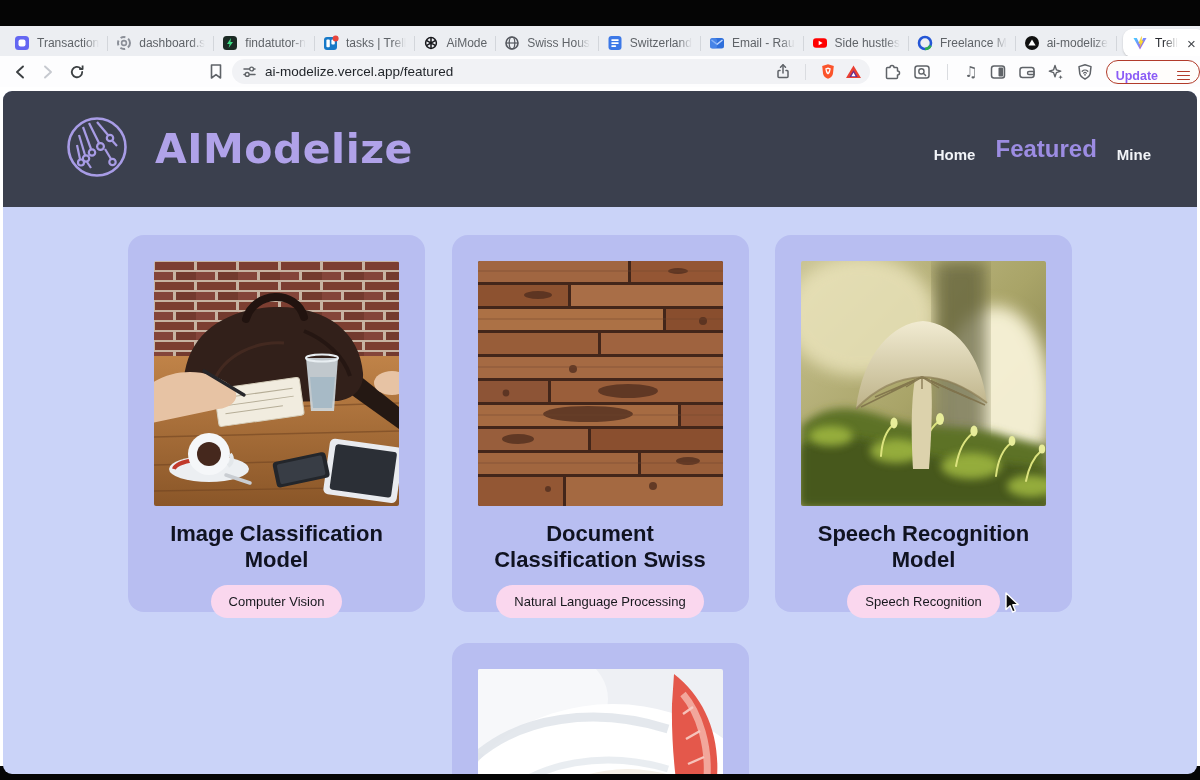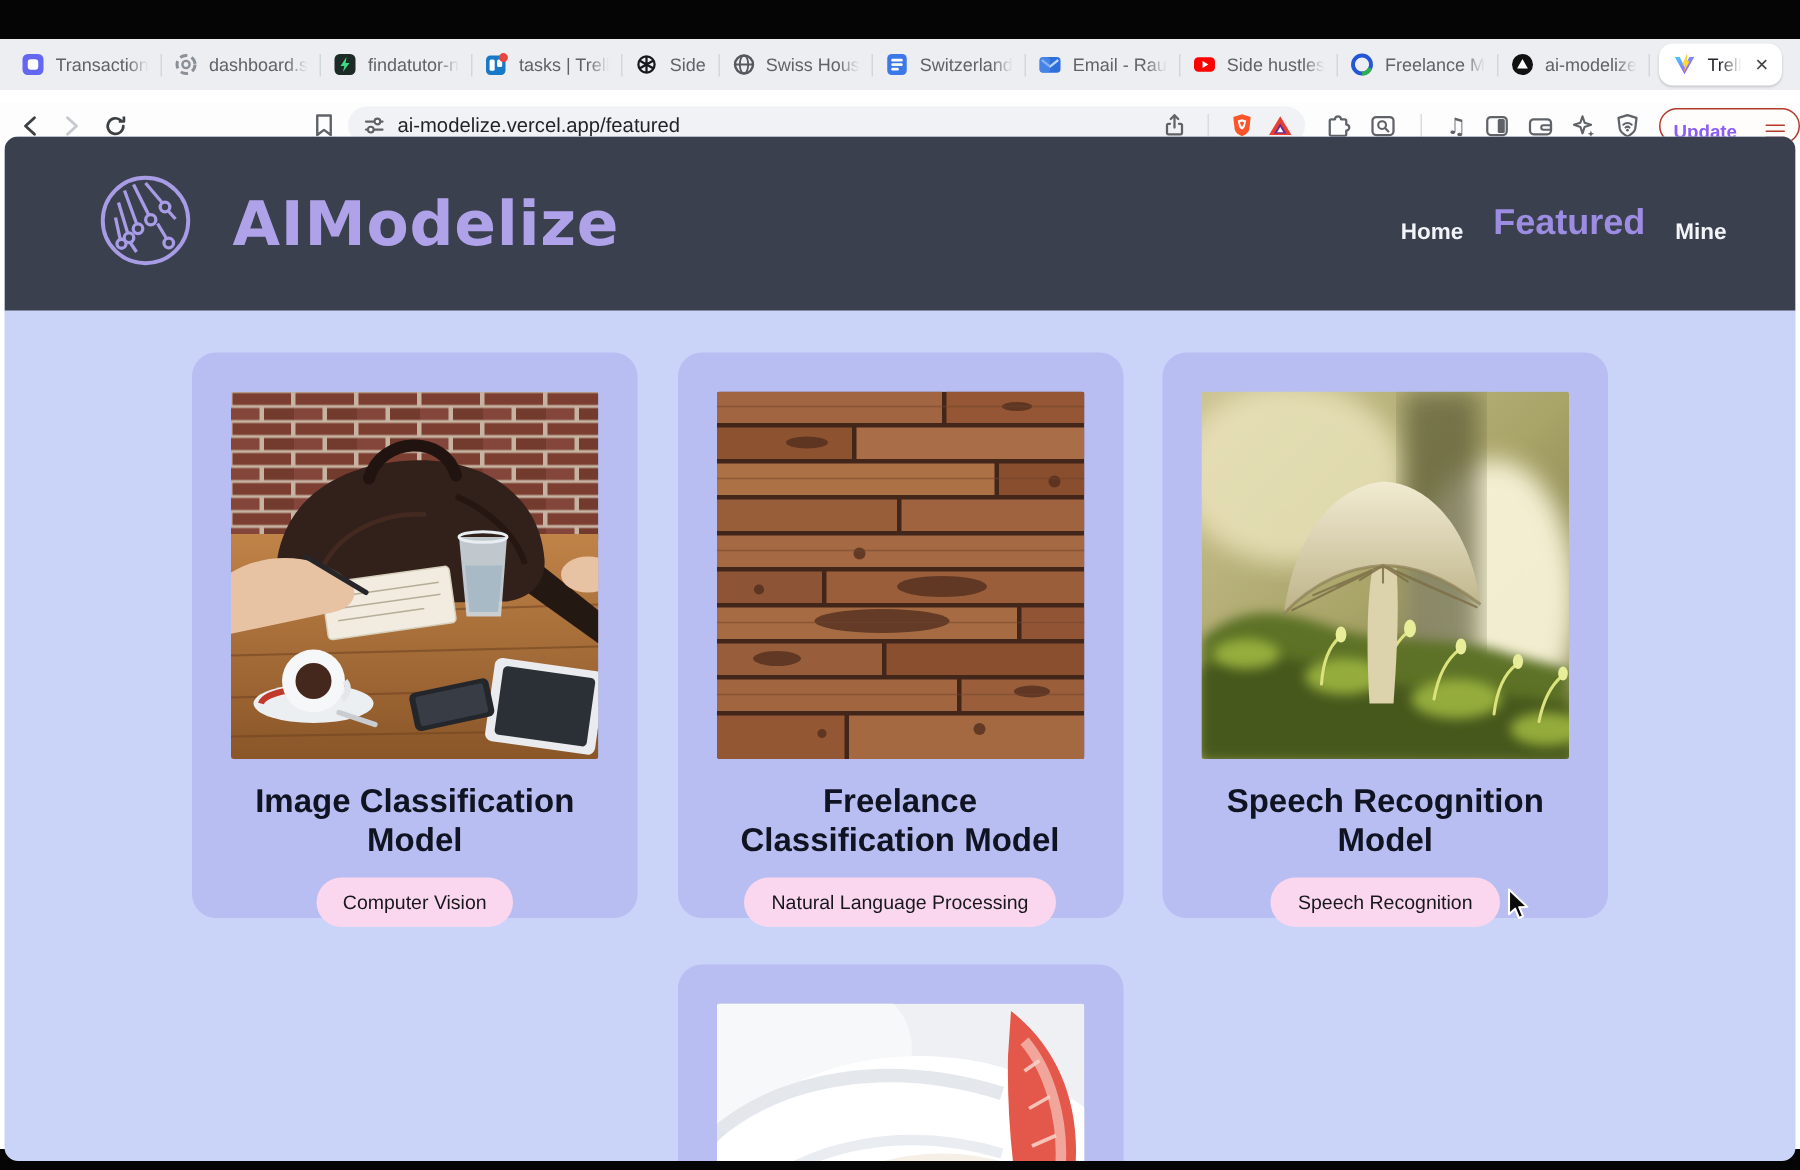--- a/index.html
+++ b/index.html
@@ -15,21 +15,21 @@
   .tab { display:flex; align-items:center; gap:7px; padding:0 8px; height:28px; flex:0 0 auto; }
   .tab-label { font-size:12px; color:#5f6368; white-space:nowrap; overflow:hidden; }
   .tab-label.fade { -webkit-mask-image:linear-gradient(90deg,#000 calc(100% - 14px),transparent);
                     mask-image:linear-gradient(90deg,#000 calc(100% - 14px),transparent); }
   .tab-sep { width:1px; height:15px; background:#d3d6db; flex:0 0 auto; }
   .favicon { width:16px; height:16px; flex:0 0 auto; display:inline-flex; }
   .tab.active { background:#fff; border-radius:9px; box-shadow:0 1px 2px rgba(0,0,0,.18); margin:0 6px; padding:0 9px; }
   .tab.active .tab-label { color:#27292e; }
   .tab-close { font-size:15px; color:#43464b; line-height:1; margin-left:2px; cursor:default; }
 
-  .toolbar { position:absolute; left:0; top:68px; width:1200px; height:31px; background:#fdfdfe;
+  .toolbar { position:absolute; left:0; top:56px; width:1200px; height:31px; background:#fdfdfe;
              display:flex; align-items:center; }
   .nav-ic { display:inline-flex; align-items:center; justify-content:center; flex:0 0 auto; }
   .urlpill { display:flex; align-items:center; height:25px; background:#f1f2f5; border-radius:13px;
              margin-left:8px; padding:0 8px 0 10px; width:655px; }
   .url-text { font-size:13.5px; color:#1f2328; margin-left:8px; flex:1 1 auto; white-space:nowrap; }
   .pill-right { display:flex; align-items:center; gap:9px; }
   .tb-sep { width:1px; height:16px; background:#dadce0; margin:0 5px; }
   .right-icons { display:flex; align-items:center; gap:11px; margin-left:14px; }
   .update-btn { display:flex; align-items:flex-end; gap:19px; border:1.5px solid #b23b2a; color:#8b5cf6;
                 background:#fffdfb; border-radius:14px; height:24px; padding:0 9px; font-size:12.5px;
@@ -120,21 +120,21 @@
 
     <div class="tab">
       <span class="favicon">
         <svg width="16" height="16" viewBox="0 0 16 16">
             <g stroke="#17181c" stroke-width="1.5" fill="none">
               <circle cx="8" cy="8" r="5.4"></circle>
               <path d="M8 2.6 L8 13.4 M3.3 5.3 L12.7 10.7 M3.3 10.7 L12.7 5.3"></path>
             </g>
           </svg>
       </span>
-      <span class="tab-label">Side</span>
+      <span class="tab-label">AiMode</span>
     </div>
     <span class="tab-sep"></span>
 
     <div class="tab">
       <span class="favicon">
         <svg width="16" height="16">
             <circle cx="8" cy="8" r="6" fill="none" stroke="#55585f" stroke-width="1.6"></circle>
             <ellipse cx="8" cy="8" rx="2.8" ry="6" fill="none" stroke="#55585f" stroke-width="1.2"></ellipse>
             <line x1="2" y1="8" x2="14" y2="8" stroke="#55585f" stroke-width="1.2"></line>
           </svg>
@@ -475,21 +475,21 @@
               <g stroke="#6e4527" stroke-width="1" opacity=".5">
                 <line x1="0" y1="10" x2="245" y2="10"></line>
                   <line x1="0" y1="58" x2="245" y2="58"></line>
                 <line x1="0" y1="106" x2="245" y2="106"></line>
                   <line x1="0" y1="154" x2="245" y2="154"></line>
                 <line x1="0" y1="202" x2="245" y2="202"></line>
               </g>
               <rect width="245" height="245" fill="#7a4d8f" opacity=".07"></rect>
             </svg>
           </div>
-          <div class="card-title">Freelance Classification Model</div>
+          <div class="card-title">Document Classification Swiss</div>
           <div class="card-badge">Natural Language Processing</div>
         </div>
 
         <div class="card">
           <div class="card-img">
             <svg width="245" height="245" viewBox="0 0 245 245">
               <defs>
                 <linearGradient id="mbg" x1="0" y1="0" x2="1" y2="1">
                   <stop offset="0" stop-color="#c9c393"></stop>
                     <stop offset=".5" stop-color="#a9a468"></stop>

